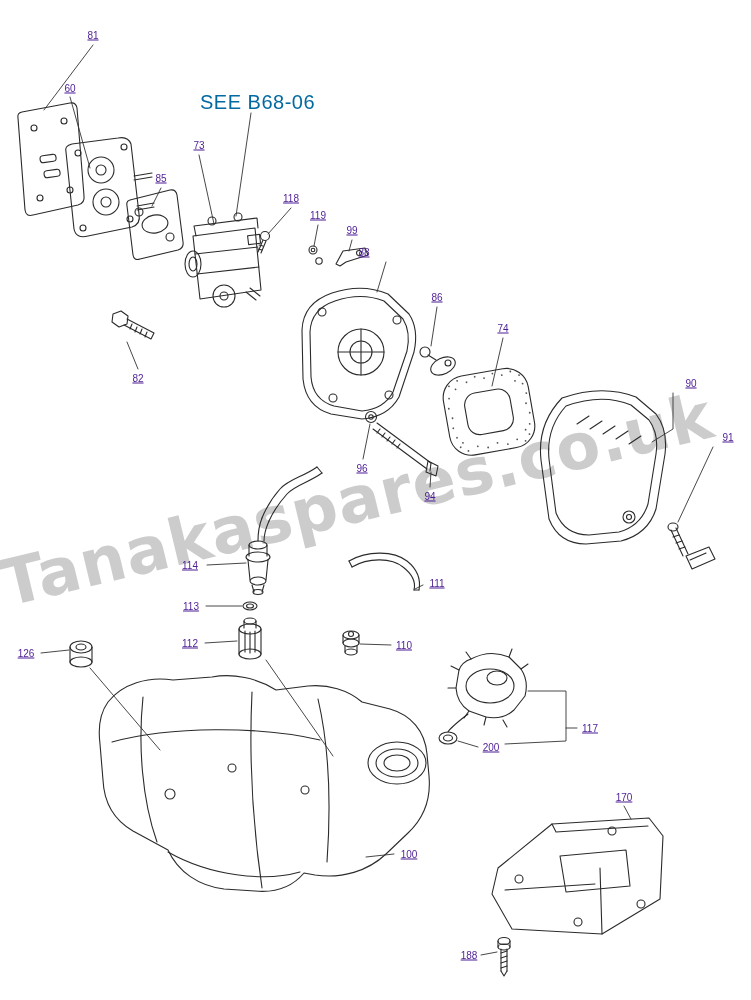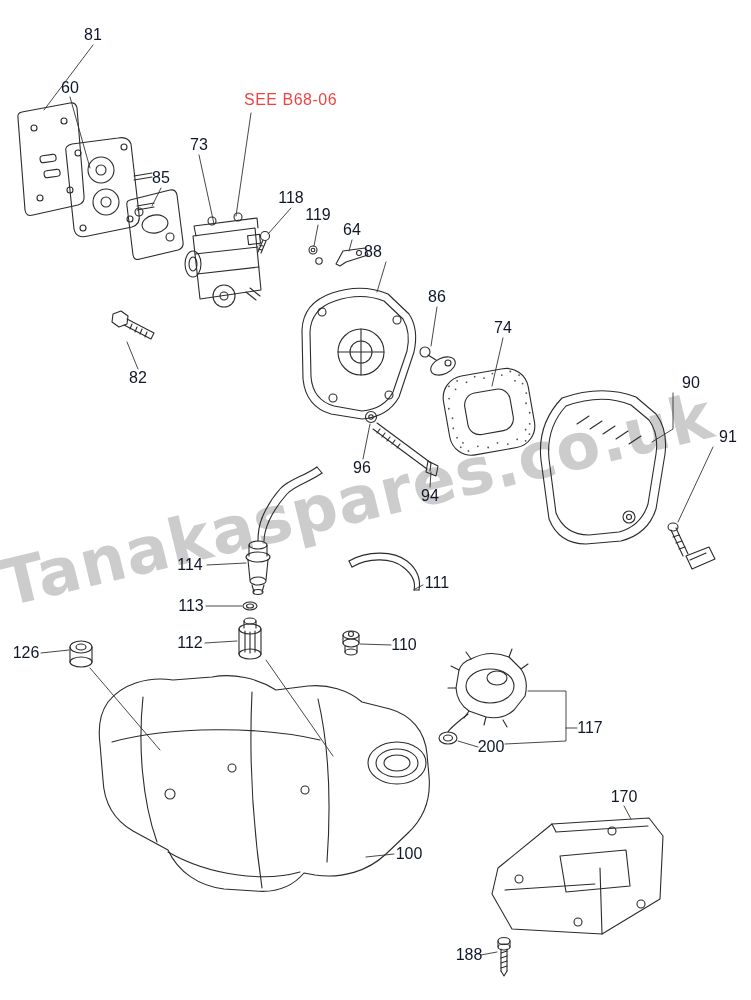--- a/index.html
+++ b/index.html
@@ -9,26 +9,26 @@
   }
   .watermark{
     position:absolute;left:2px;top:548px;
     transform:rotate(-13.5deg);transform-origin:left center;
     font-family:"DejaVu Sans",sans-serif;font-weight:bold;font-size:64px;
     letter-spacing:1px;color:#8f8f8f;opacity:.45;white-space:nowrap;
     pointer-events:none;user-select:none;
   }
   svg.art{position:absolute;left:0;top:0;}
   .note{
-    position:absolute;left:200px;top:91px;font-size:16px;color:#ef4444;
-    letter-spacing:.5px;white-space:nowrap;margin-left:44px;
+    position:absolute;left:200px;top:91px;font-size:20px;color:#0369a1;
+    letter-spacing:.5px;white-space:nowrap;
   }
   .callout{
     position:absolute;transform:translate(-50%,-50%);
-    font-size:16px;color:#0f172a;white-space:nowrap;
+    font-size:10px;color:#4c1d95;white-space:nowrap;text-decoration:underline;
   }
 </style>
 </head>
 <body>
 
 <div class="stage">
 
   <div class="watermark">Tanakaspares.co.uk</div>
 
   <svg class="art" width="751" height="1000" viewBox="0 0 751 1000">
@@ -319,22 +319,22 @@
   </svg>
 
   <div class="note">SEE B68-06</div>
 
   <div class="callout" style="left:93px;top:35px">81</div>
   <div class="callout" style="left:70px;top:88px">60</div>
   <div class="callout" style="left:161px;top:178px">85</div>
   <div class="callout" style="left:199px;top:145px">73</div>
   <div class="callout" style="left:291px;top:198px">118</div>
   <div class="callout" style="left:318px;top:215px">119</div>
-  <div class="callout" style="left:352px;top:230px">64</div>
-  <div class="callout" style="left:373px;top:252px">88</div>
+  <div class="callout" style="left:352px;top:230px">99</div>
+  <div class="callout" style="left:364px;top:252px">88</div>
   <div class="callout" style="left:437px;top:297px">86</div>
   <div class="callout" style="left:503px;top:328px">74</div>
   <div class="callout" style="left:691px;top:383px">90</div>
   <div class="callout" style="left:728px;top:437px">91</div>
   <div class="callout" style="left:138px;top:378px">82</div>
   <div class="callout" style="left:362px;top:468px">96</div>
   <div class="callout" style="left:430px;top:496px">94</div>
   <div class="callout" style="left:190px;top:565px">114</div>
   <div class="callout" style="left:191px;top:606px">113</div>
   <div class="callout" style="left:190px;top:643px">112</div>

